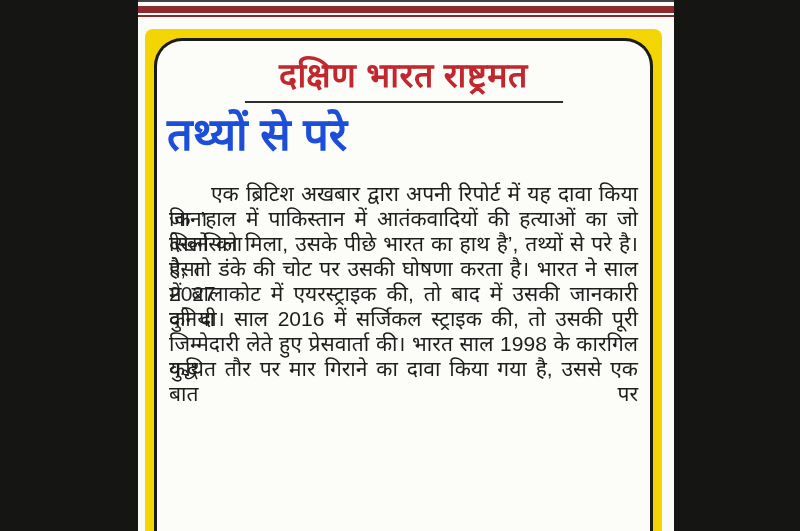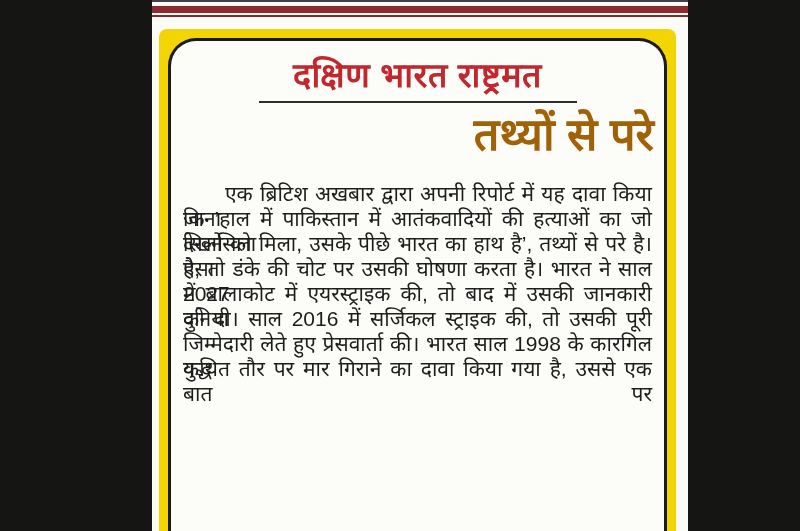--- a/index.html
+++ b/index.html
@@ -12,21 +12,21 @@
   }
 
   body {
     background: #151514;
     position: relative;
   }
 
   
   .paper {
     position: absolute;
-    left: 152px;
+    left: 138px;
     top: 0;
     width: 536px;
     height: 531px;
     background: #fbfbf8;
     overflow: hidden;
   }
 
   
   .rule-dark-top   { height: 2px; background: #414141; }
   .rule-maroon-thick { height: 7px; background: #8e2b2e; margin-top: 4px; }
@@ -69,22 +69,22 @@
 
   .masthead-underline {
     width: 318px;
     height: 2px;
     background: #2d2d2d;
     margin: 6px auto 0 auto;
   }
 
   .headline {
     margin-top: 7px;
-    text-align: right;
-    color: #a16207;
+    text-align: left;
+    color: #1d4ed8;
     font-size: 45px;
     font-weight: 700;
     line-height: 1.1;
   }
 
   .body-text {
     margin-top: 21px;
     padding: 0 2px;
     color: #1d1d1d;
     font-size: 21px;

